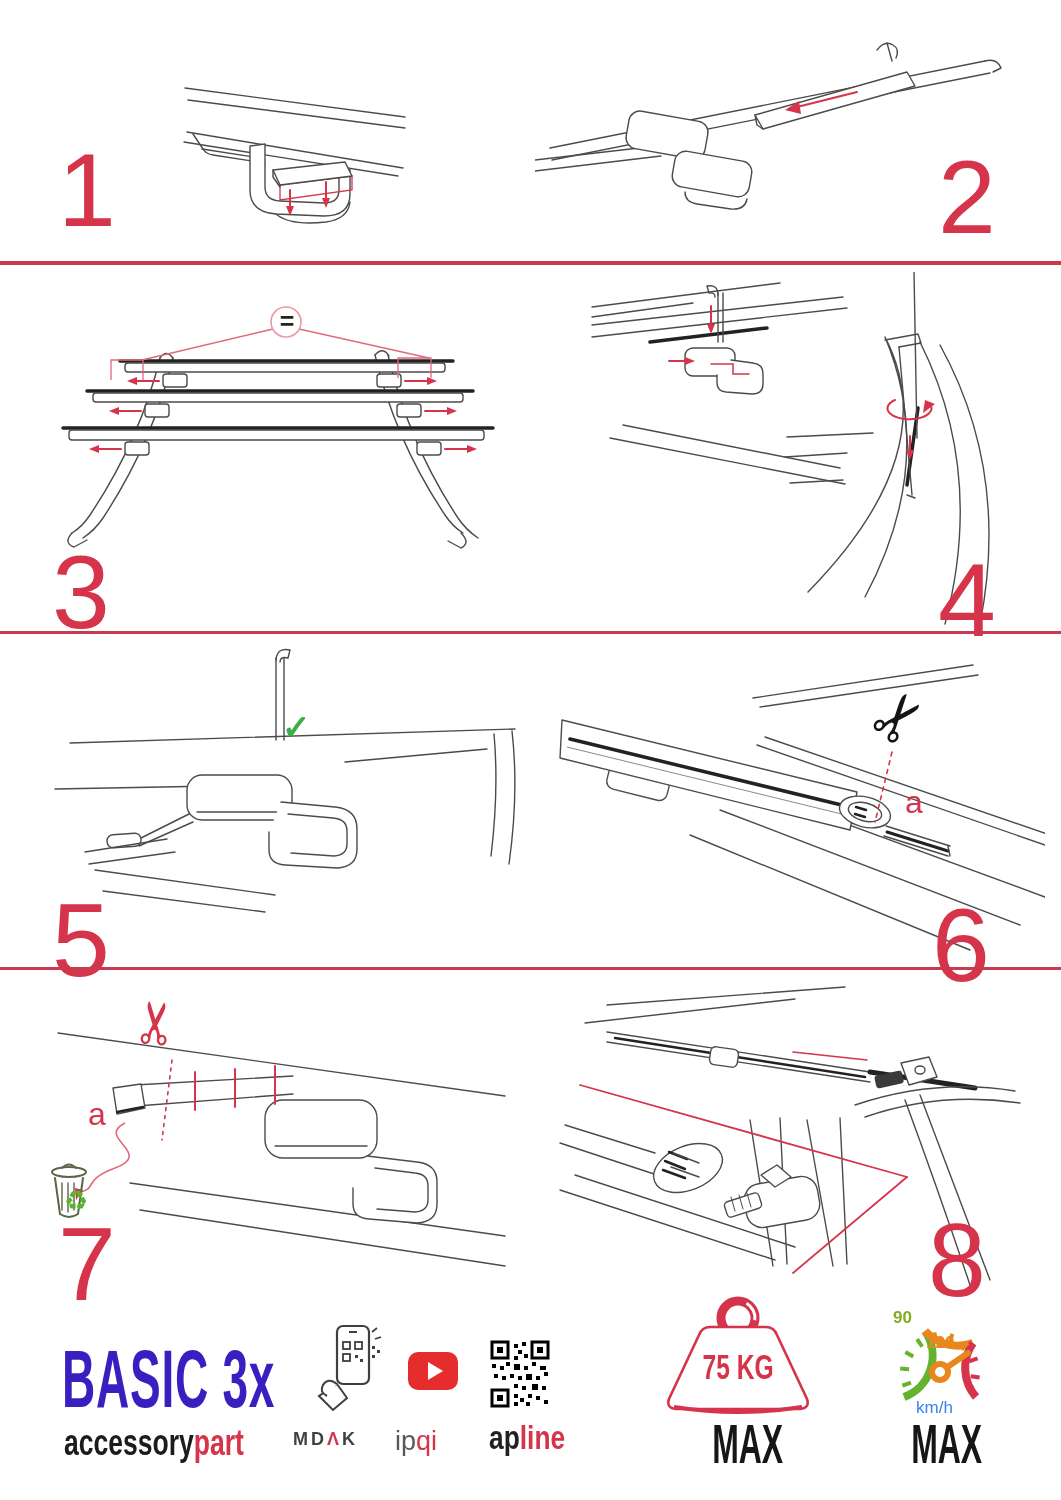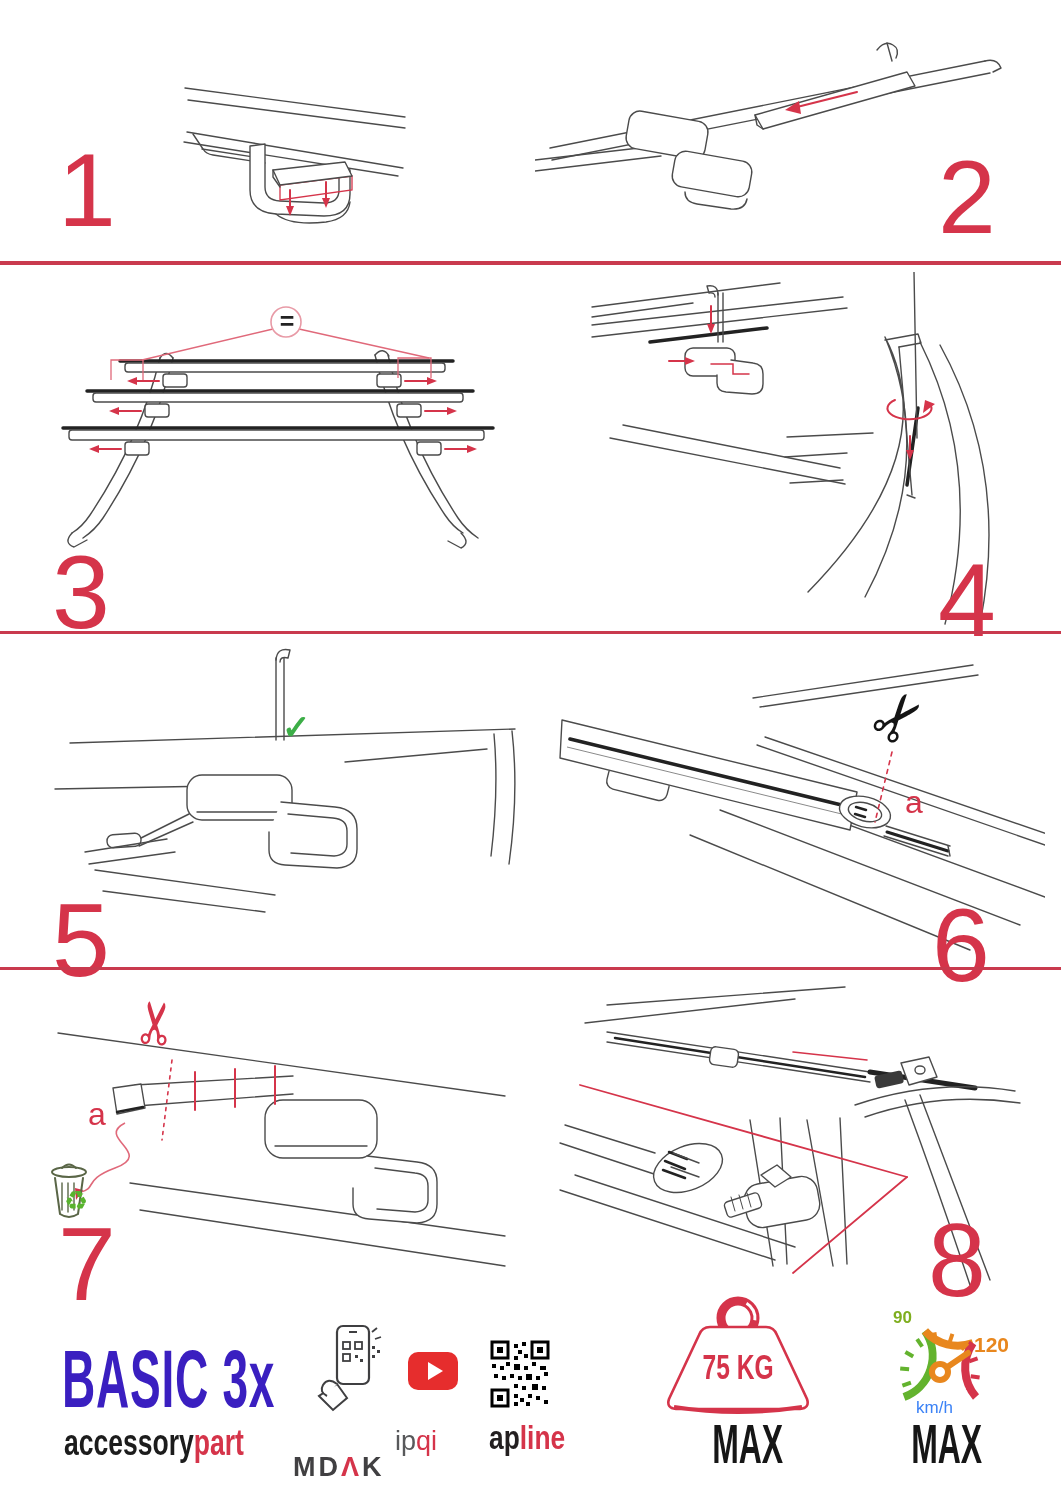--- a/index.html
+++ b/index.html
@@ -24,35 +24,35 @@
   .scissors-red{left:132px;top:994px;font-size:58px;color:#d5344a;transform:rotate(-85deg);}
   .part-a{font-size:32px;color:#d5344a;}
   .part-a.s6{left:905px;top:786px;}
   .part-a.s7{left:88px;top:1098px;}
   .recycle{left:64px;top:1188px;font-size:27px;color:#58b32e;}
   .product-name{left:62px;top:1338px;font-size:64px;font-weight:bold;color:#3a1fc0;
       transform:scale(0.72,1.28);transform-origin:left top;letter-spacing:1px;white-space:nowrap;}
   .brand-line{left:64px;top:1424px;font-size:34px;font-weight:bold;color:#1c1c1c;
       transform:scale(0.78,1.08);transform-origin:left top;white-space:nowrap;}
   .brand-line .red{color:#d5344a;}
-  .mdak{left:293px;top:1430px;font-size:27px;font-weight:bold;color:#414042;letter-spacing:3px;white-space:nowrap;margin-top:24px;}
+  .mdak{left:293px;top:1430px;font-size:18px;font-weight:bold;color:#414042;letter-spacing:3px;white-space:nowrap;}
   .mdak .red{color:#d5344a;}
   .ipqi{left:395px;top:1428px;font-size:27px;color:#58595b;white-space:nowrap;}
   .ipqi .red{color:#d5344a;}
   .apline{left:489px;top:1422px;font-size:31px;font-weight:bold;color:#231f20;
       transform:scale(0.85,1.05);transform-origin:left top;white-space:nowrap;}
   .apline .red{color:#d5344a;}
   .kg-label{left:693px;top:1350px;width:90px;text-align:center;font-size:30px;font-weight:bold;color:#d5344a;
       transform:scale(0.82,1.15);transform-origin:center top;white-space:nowrap;}
   .max-label{width:76px;text-align:center;font-size:47px;font-weight:bold;color:#161616;
       transform:scale(0.68,1.18);transform-origin:center top;white-space:nowrap;}
   .max-load{left:700px;top:1416px;}
   .max-speed{left:899px;top:1416px;}
   .tick-60{left:893px;top:1309px;font-size:17px;font-weight:bold;color:#7fae1f;}
-  .tick-120{left:974px;top:1334px;font-size:21px;font-weight:bold;color:#e8871e;}
+  .tick-120{left:926px;top:1334px;font-size:17px;font-weight:bold;color:#e8871e;}
   .kmh{left:916px;top:1399px;font-size:17px;color:#3b82f6;}
 </style>
 </head>
 <body>
 
 <div class="page">
 
   <svg class="art" style="left:140px;top:18px;width:300px;height:225px" viewBox="0 0 300 225">
     <path class="ln" d="M45,70 L265,99"></path>
     <path class="ln" d="M48,82 L265,110"></path>

